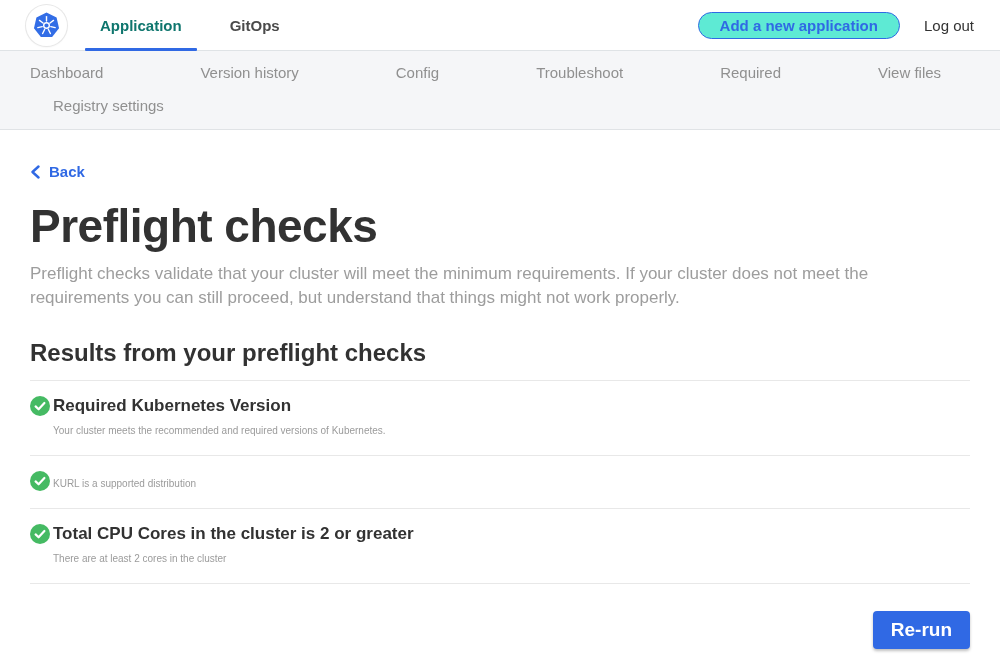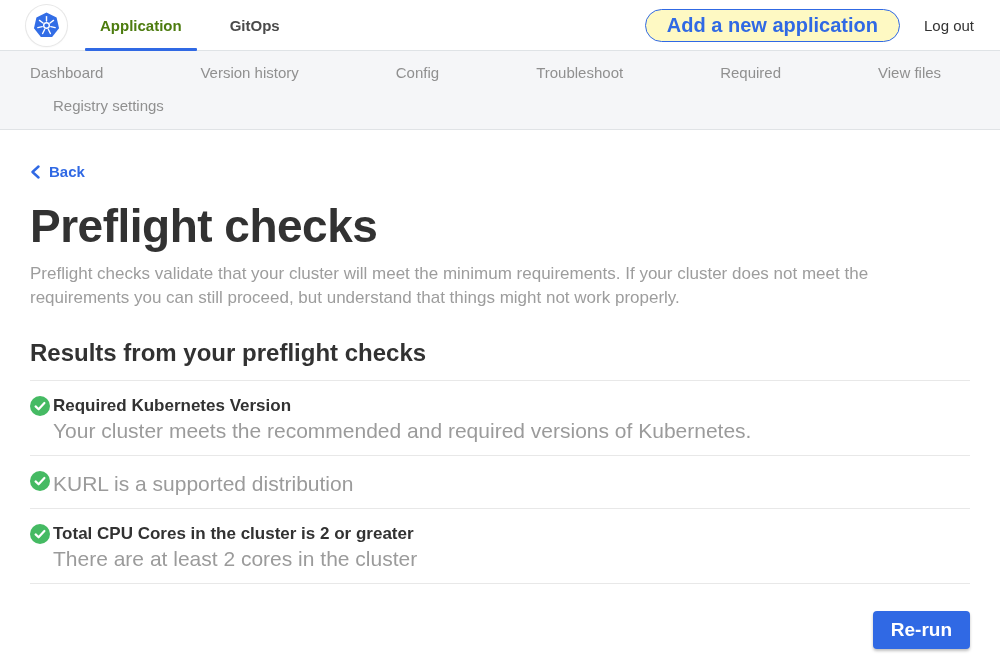--- a/index.html
+++ b/index.html
@@ -5,45 +5,45 @@
   * { margin:0; padding:0; box-sizing:border-box; }
   html,body { background:#fff; }
   body { font-family:"Liberation Sans", sans-serif; color:#323232; }
   .page { width:1000px; height:666px; background:#fff; overflow:hidden; position:relative; }
 
   
   .header { height:51px; display:flex; align-items:stretch; border-bottom:1px solid #dfe3e6; background:#fff; padding:0 26px; }
   .logo-wrap { display:flex; align-items:center; margin-right:18px; }
   .logo-circle { width:41px; height:41px; border-radius:50%; background:#fff; box-shadow:0 0 0 1px #e7e7e7, 0 1px 2px rgba(0,0,0,.08); display:flex; align-items:center; justify-content:center; }
   .tab { display:flex; align-items:center; padding:0 15px; font-size:15px; font-weight:600; color:#4a4a4a; position:relative; cursor:pointer; }
-  .tab.active { color:#4d7c0f; }
+  .tab.active { color:#0f766e; }
   .tab.active::after { content:""; position:absolute; left:0; right:0; bottom:-1px; height:3px; background:var(--accent,#3069e4); border-radius:1px; }
   .header-right { margin-left:auto; display:flex; align-items:center; gap:24px; }
-  .pill-btn { border:1.5px solid var(--accent,#3069e4); color:var(--accent,#3069e4); background:#fef9c3; border-radius:18px; padding:4px 21px; font-size:20px; font-weight:700; font-family:inherit; cursor:pointer; }
+  .pill-btn { border:1.5px solid var(--accent,#3069e4); color:var(--accent,#3069e4); background:#5eead4; border-radius:18px; padding:4px 21px; font-size:15px; font-weight:700; font-family:inherit; cursor:pointer; }
   .logout { font-size:15px; font-weight:500; color:#333; cursor:pointer; }
 
   
   .subnav { background:#f5f6f8; border-bottom:1px solid #e0e3e6; padding:13px 30px 15px; }
   .subnav-row { display:flex; align-items:center; }
   .subnav-row + .subnav-row { margin-top:16px; padding-left:23px; }
   .subnav-item { font-size:15px; color:#909090; margin-right:97px; cursor:pointer; white-space:nowrap; }
 
   
   .main { padding:0 30px; }
   .back-link { display:inline-flex; align-items:center; gap:8px; margin-top:33px; color:var(--accent,#3069e4); font-size:15px; font-weight:700; cursor:pointer; }
   .back-link svg { display:block; }
   .page-title { font-size:46px; font-weight:800; letter-spacing:-.5px; color:#323232; margin-top:16px; }
   .page-desc { margin-top:9px; font-size:17px; line-height:24px; color:#9d9d9d; max-width:945px; }
   .results-heading { margin-top:29px; font-size:24px; font-weight:700; color:#323232; }
 
   .checks { margin-top:13px; border-bottom:1px solid #e8e8e8; }
   .check-row { border-top:1px solid #e8e8e8; padding:14px 0 15px; display:flex; align-items:flex-start; gap:3px; }
   .check-icon { flex:0 0 auto; margin-top:1px; display:flex; }
   .check-title { font-size:17px; font-weight:700; color:#323232; line-height:22px; }
-  .check-message { margin-top:5px; font-size:21px; color:#9b9b9b; line-height:18px; }
+  .check-message { margin-top:5px; font-size:10px; color:#9b9b9b; line-height:18px; }
 
   .actions { display:flex; justify-content:flex-end; margin-top:27px; }
   .primary-btn { background:var(--accent,#3069e4); color:#fff; border:none; border-radius:4px; padding:8px 18px; font-size:19px; font-weight:700; font-family:inherit; cursor:pointer; box-shadow:0 2px 3px rgba(0,0,0,.25); }
 </style>
 </head>
 <body>
 
 <div class="page">
 
   <header class="header">

